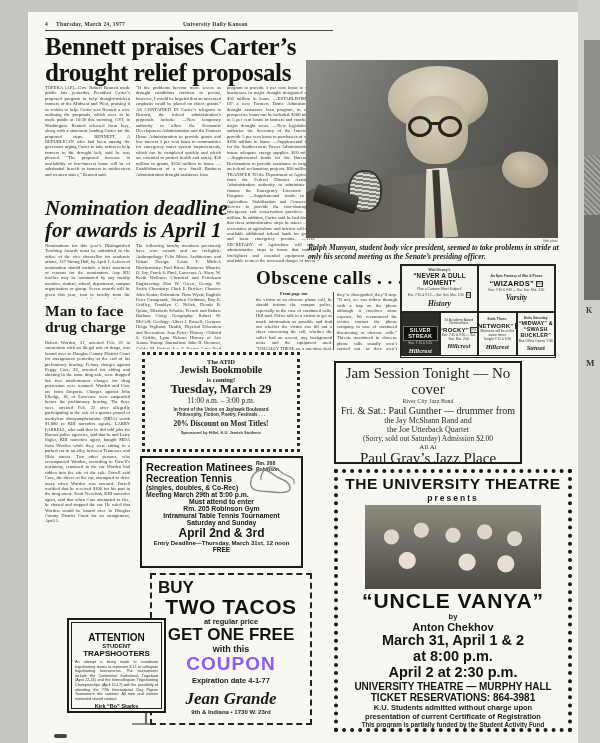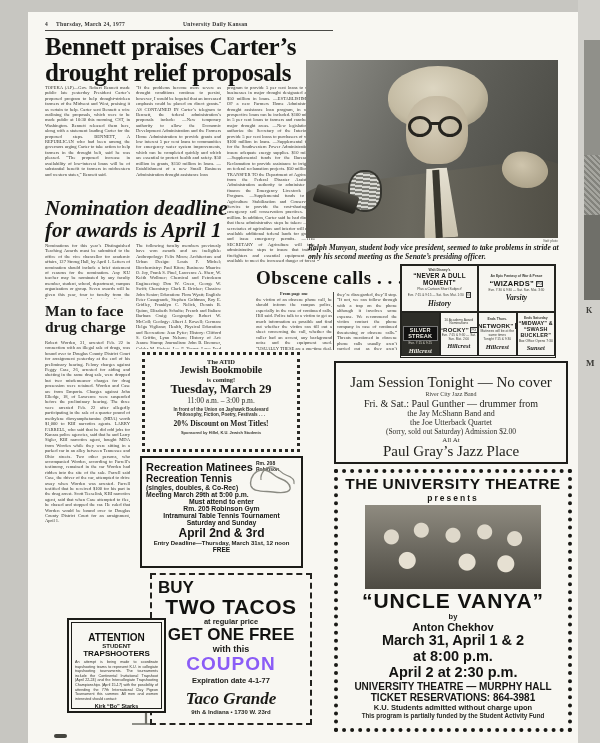--- a/index.html
+++ b/index.html
@@ -147,21 +147,21 @@
   </div>
 
   <div class="mcell">
     <div class="mkick">Ends Saturday</div>
     <div class="mtitle" style="font-size:5.4px;">“MIDWAY” &amp; “SWASH BUCKLER”</div>
     <div class="mkick" style="font-weight:normal;">Box Office Opens 7:30</div>
     <div class="mlogo" style="font-size:6.5px;">Sunset</div>
   </div>
 </div>
 
-<div class="abs adbox" style="left:334px; top:361px; width:234px; height:103px; border:2px solid #1e1e1a; padding:12px 4px;">
+<div class="abs adbox" style="left:334px; top:361px; width:188px; height:103px; border:2px solid #1e1e1a; padding:3px 4px;">
   <div class="ctr" style="font-size:15px; line-height:1.05; color:#23231f;">Jam Session Tonight — No cover</div>
   <div class="ctr" style="font-size:6px; color:#3c3c36;">River City Jazz Band</div>
   <div class="ctr" style="font-size:10px; margin-top:1px; color:#23231f;">Fri. &amp; Sat.:  Paul Gunther — drummer from</div>
   <div class="ctr" style="font-size:8px; color:#2e2e29;">the Jay McShann Band and</div>
   <div class="ctr" style="font-size:8px; color:#2e2e29;">the Joe Utterback Quartet</div>
   <div class="ctr" style="font-size:7.5px; color:#2e2e29;">(Sorry, sold out Saturday)  Admission $2.00</div>
   <div class="ctr" style="font-size:7px; color:#2e2e29;">All At</div>
   <div class="ctr" style="font-size:15px; line-height:1.05; color:#23231f;">Paul Gray’s Jazz Place</div>
   <div class="ctr" style="font-size:7px; color:#3c3c36;">926 Mass. upstairs</div>
 </div>
@@ -181,20 +181,21 @@
       linear-gradient(#8f8b80 0%, #6a675e 55%, #4e4b43 100%);"></div>
   <div class="ctr bold" style="font-size:21px; letter-spacing:1px; color:#121210; line-height:1.05;">“UNCLE VANYA”</div>
   <div class="ctr bold" style="font-size:7.5px; color:#1c1c18;">by</div>
   <div class="ctr bold" style="font-size:11px; color:#161614;">Anton Chekhov</div>
   <div class="ctr bold" style="font-size:14.5px; color:#141412; line-height:1.1;">March 31, April 1 &amp; 2</div>
   <div class="ctr bold" style="font-size:14.5px; color:#141412; line-height:1.1;">at 8:00 p.m.</div>
   <div class="ctr bold" style="font-size:14.5px; color:#141412; line-height:1.1;">April 2 at 2:30 p.m.</div>
   <div class="ctr bold" style="font-size:10px; color:#161614;">UNIVERSITY THEATRE — MURPHY HALL</div>
   <div class="ctr bold" style="font-size:10px; color:#161614;">TICKET RESERVATIONS: 864-3981</div>
   <div class="ctr bold" style="font-size:7.5px; color:#22221e;">K.U. Students admitted without charge upon</div>
+  <div class="ctr bold" style="font-size:7.5px; color:#22221e;">presentation of current Certificate of Registration</div>
   <div class="ctr bold" style="font-size:6.3px; color:#2a2a25;">This program is partially funded  by the Student Activity Fund</div>
 </div>
 
 <div class="abs adbox" style="left:142px; top:352px; width:158px; height:100px; border:3px dotted #2a2a25; padding:3px 4px;">
   <div class="ctr bold" style="font-size:6.5px; color:#23231f;">The ATID</div>
   <div class="ctr bold" style="font-size:10px; line-height:1.05; color:#18181 5; color:#181815;">Jewish Bookmobile</div>
   <div class="ctr bold" style="font-size:6.5px; color:#23231f;">is coming!</div>
   <div class="ctr bold" style="font-size:12.5px; line-height:1.1; color:#181815;">Tuesday, March 29</div>
   <div class="ctr" style="font-size:7.5px; color:#2c2c27;">11:00 a.m. – 3:00 p.m.</div>
   <div class="ctr bold sans" style="font-size:4.6px; margin-top:2px; color:#33332d;">In front of the Union on Jayhawk Boulevard</div>
@@ -229,21 +230,21 @@
   <path d="M6 84 H42" stroke="#6e6e66" stroke-width="1.5"></path>
 </svg>
 <div class="abs adbox sans" style="left:150px; top:573px; width:162px; height:152px; border:2.5px dashed #23231f; padding:4px 6px;">
   <div class="bold" style="font-size:17px; line-height:1; color:#141412;">BUY</div>
   <div class="bold ctr" style="font-size:21px; line-height:1; letter-spacing:.5px; color:#121210;">TWO TACOS</div>
   <div class="bold ctr" style="font-size:7.5px; color:#22221e;">at regular price</div>
   <div class="bold ctr" style="font-size:17px; line-height:1.05; color:#121210;">GET ONE FREE</div>
   <div class="bold ctr" style="font-size:9px; color:#1c1c18;">with this</div>
   <div class="bold ctr" style="font-size:19px; line-height:1.05; letter-spacing:1px; color:#8b5cf6;">COUPON</div>
   <div class="bold ctr" style="font-size:7.5px; margin-top:2px; color:#22221e;">Expiration date 4-1-77</div>
-  <div class="ctr" style="font-family:'Liberation Serif',serif; font-style:italic; font-weight:bold; font-size:17px; margin-top:4px; color:#1a1a16;">Taco Grande</div>
+  <div class="ctr" style="font-family:'Liberation Serif',serif; font-style:italic; font-weight:bold; font-size:17px; margin-top:4px; color:#1a1a16;">Jean Grande</div>
   <div class="bold ctr" style="font-size:6px; color:#2a2a25;">9th &amp; Indiana  •  1730 W. 23rd</div>
 </div>
 
 <div class="abs adbox" style="left:67px; top:618px; width:99px; height:95px; border:2.5px solid #1c1c18; padding:2px;">
   <div style="border:1px solid #1c1c18; height:100%; padding:10px 3px; overflow:hidden;">
     <div class="ctr bold sans" style="font-size:10px; line-height:1; color:#121210;">ATTENTION</div>
     <div class="ctr bold sans" style="font-size:6px; line-height:1.1; color:#1a1a16;">STUDENT</div>
     <div class="ctr bold sans" style="font-size:8px; line-height:1.1; color:#121210;">TRAPSHOOTERS</div>
     <div class="sans" style="font-size:3.7px; line-height:1.25; text-align:justify; margin-top:1.5px; color:#33332d;">An attempt is being made to coordinate trapshooting teams to represent K.U. in collegiate trapshooting tournaments. The tournaments include the Continental Invitational Trapshoot (April 22-24) and the Intercollegiate Trapshooting Championships (April 15-17) with the possibility of attending the 77th International Clay Pigeon Tournament this summer.  All men and women interested should contact:</div>
     <div class="ctr bold sans" style="font-size:5.5px; margin-top:1.5px; color:#141412;">Kirk “Bo” Starks</div>

